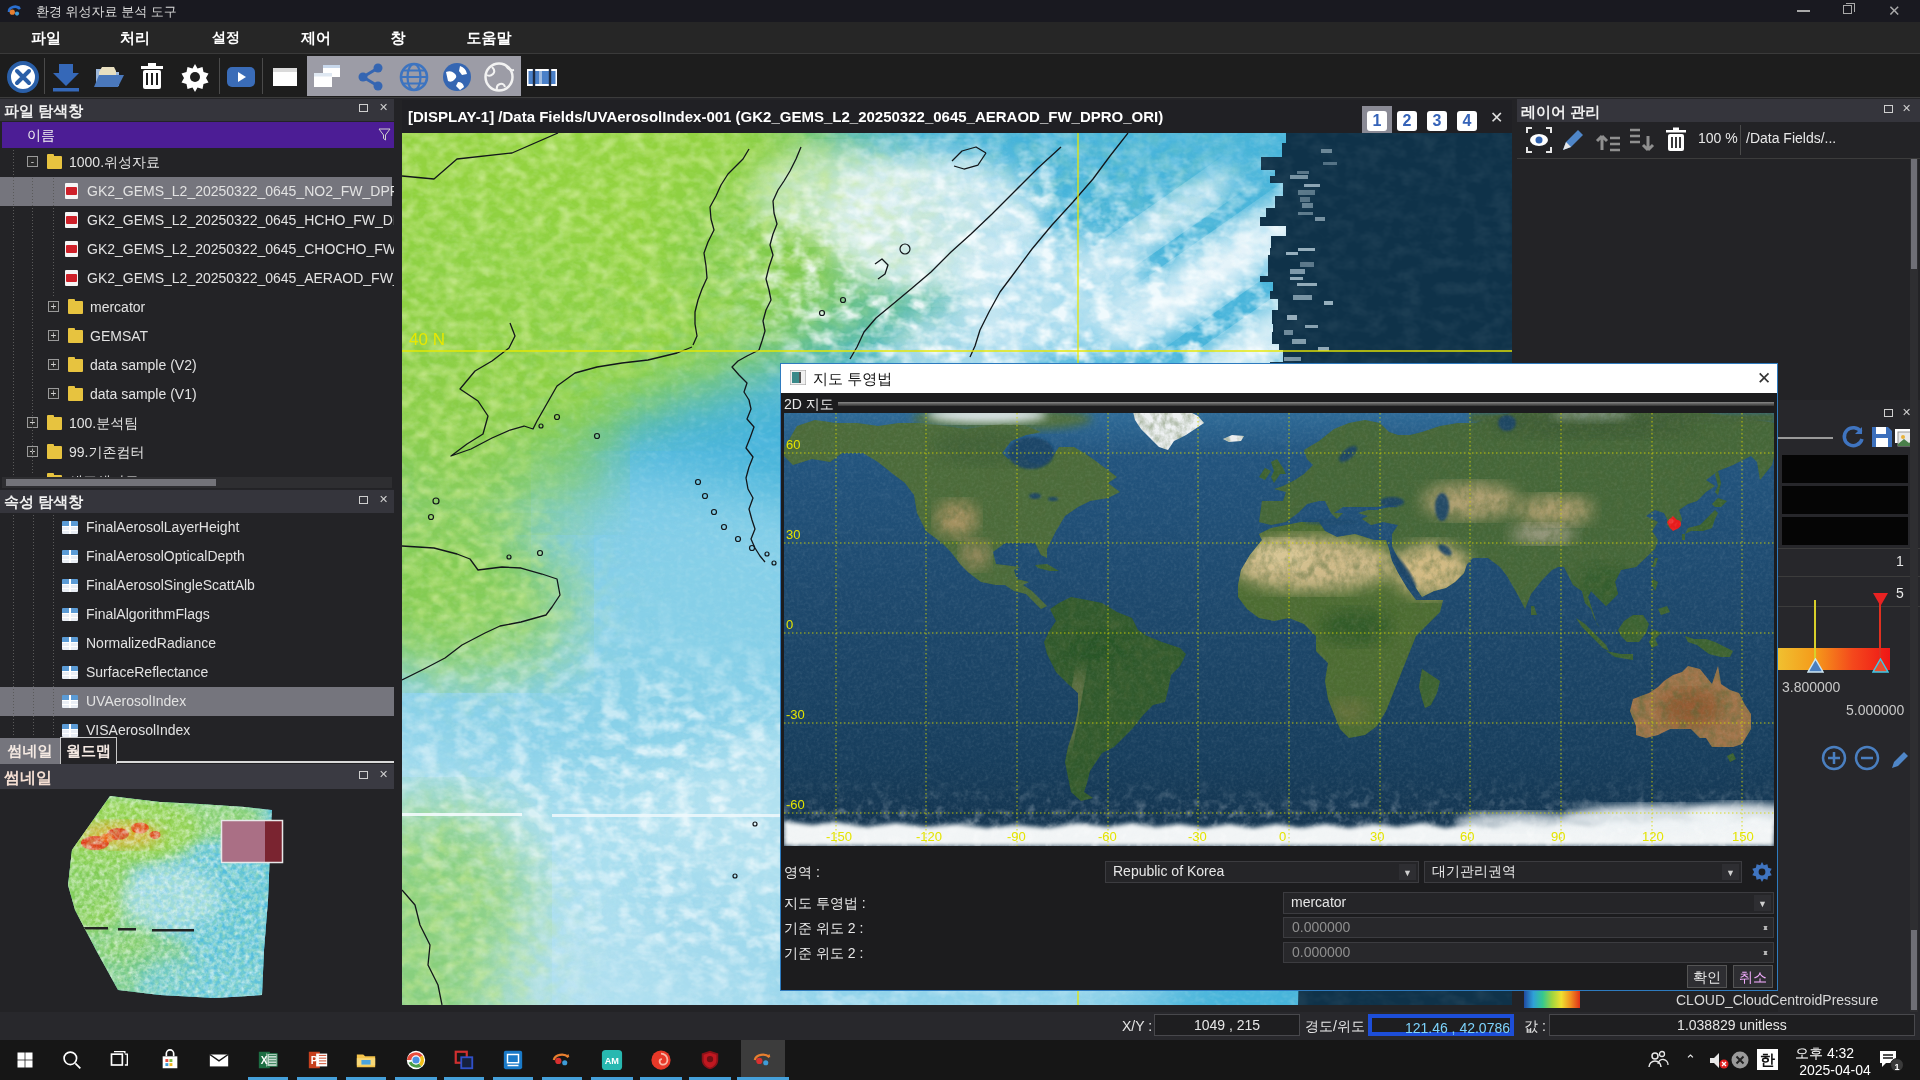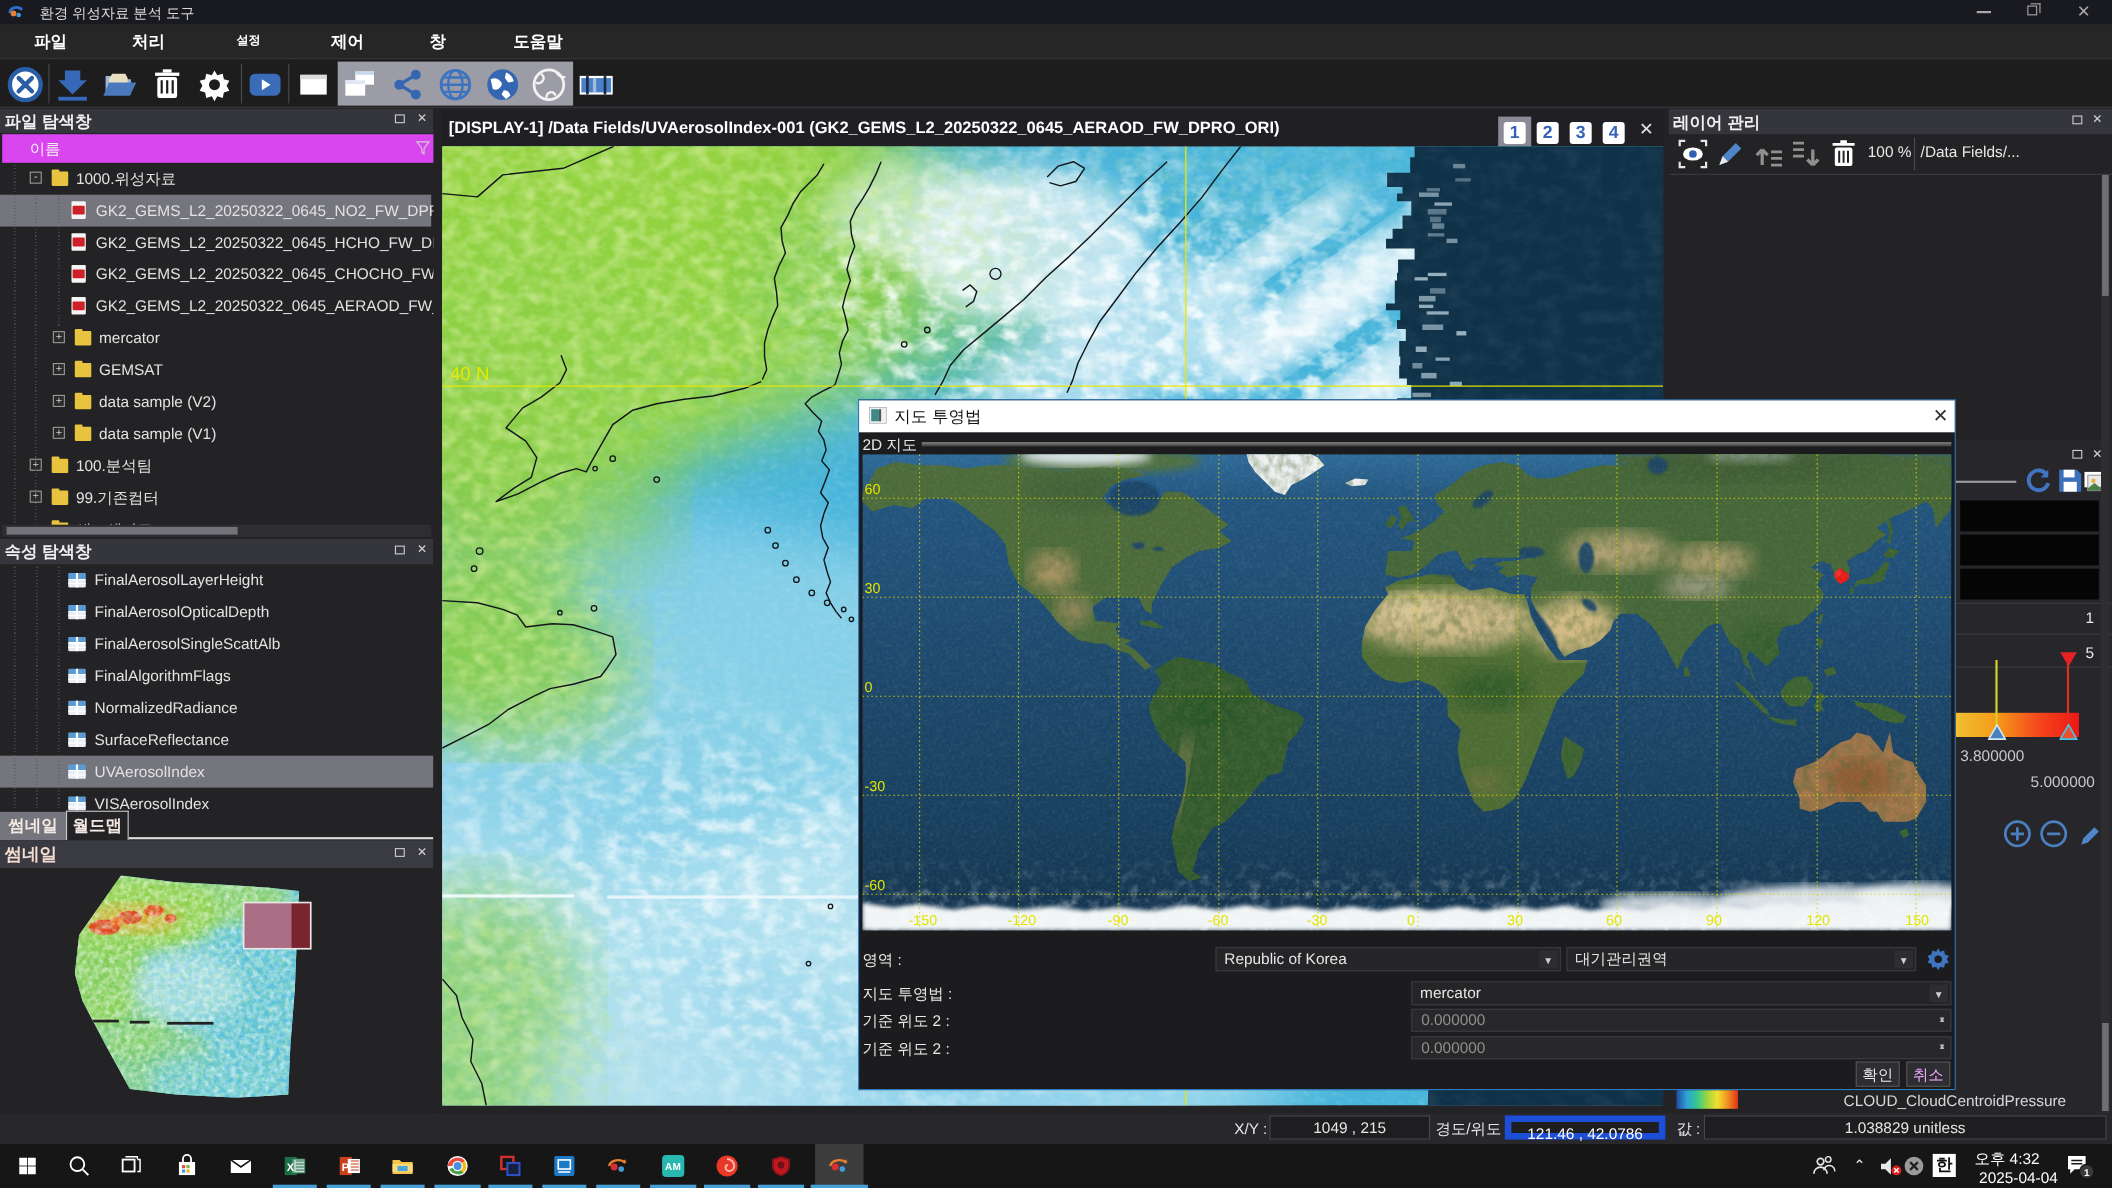--- a/index.html
+++ b/index.html
@@ -25,21 +25,21 @@
     <circle cx="10" cy="10.6" r="2.1" fill="#3f9cd8"></circle>
   </svg>
 <div class="abs" style="left:36px;top:0;height:22px;line-height:23px;font-size:13px;color:#dcdcdc">환경 위성자료 분석 도구</div>
 <div class="abs" style="left:1797px;top:10px;width:13px;height:1.5px;background:#a9a9a9"></div>
 <div class="abs" style="left:1843px;top:5px;width:9px;height:9px;border:1.3px solid #a9a9a9"></div>
 <div class="abs" style="left:1846px;top:3px;width:9px;height:9px;border-top:1.3px solid #a9a9a9;border-right:1.3px solid #a9a9a9"></div>
 <div class="abs" style="left:1888px;top:4px;font-size:15px;color:#a9a9a9;line-height:14px">✕</div>
 <div class="abs" style="left:0;top:22px;width:1920px;height:32px;background:#262626;border-bottom:1px solid #3a3a3a"></div>
 <div class="abs" style="left:46px;top:29px;transform:translateX(-50%);color:#fff;font-weight:bold;font-size:15px">파일</div>
 <div class="abs" style="left:135px;top:29px;transform:translateX(-50%);color:#fff;font-weight:bold;font-size:15px">처리</div>
-<div class="abs" style="left:226px;top:29px;transform:translateX(-50%);color:#fff;font-weight:bold;font-size:11px">설정</div>
+<div class="abs" style="left:226px;top:29px;transform:translateX(-50%);color:#fff;font-weight:bold;font-size:14px">설정</div>
 <div class="abs" style="left:316px;top:29px;transform:translateX(-50%);color:#fff;font-weight:bold;font-size:15px">제어</div>
 <div class="abs" style="left:398px;top:29px;transform:translateX(-50%);color:#fff;font-weight:bold;font-size:15px">창</div>
 <div class="abs" style="left:489px;top:29px;transform:translateX(-50%);color:#fff;font-weight:bold;font-size:15px">도움말</div>
 <div class="abs" style="left:0;top:54px;width:1920px;height:44px;background:#1d1d1d;border-bottom:1px solid #3c3c3c"></div>
 <div class="abs" style="left:307px;top:56px;width:214px;height:40px;background:#9c9ca6"></div>
 <div class="abs" style="left:44px;top:58px;width:1px;height:36px;background:#4a4a4a"></div>
 <div class="abs" style="left:219px;top:58px;width:1px;height:36px;background:#4a4a4a"></div>
 <div class="abs" style="left:262px;top:58px;width:1px;height:36px;background:#4a4a4a"></div>
 <svg class="abs" style="left:6px;top:60px" width="34" height="34" viewBox="0 0 34 34">
     <circle cx="17" cy="17" r="14" fill="#fff"></circle>
@@ -103,21 +103,21 @@
     <rect x="2" y="9" width="30" height="17" fill="#fff"></rect>
     <rect x="3.5" y="11" width="27" height="13" fill="#4a80c8"></rect>
     <rect x="14" y="11" width="3" height="13" fill="#d8e2f0" opacity="0.6"></rect>
     <path d="M9 9 v17 M25 9 v17" stroke="#1d2a40" stroke-width="2.4"></path>
   </svg>
 <div class="abs" style="left:0;top:99px;width:394px;height:390px;background:#232326"></div>
 <div class="abs" style="left:0;top:99px;width:394px;height:22px;background:#35353c"></div>
 <div class="abs" style="left:4px;top:99px;font-weight:bold;font-size:15px;color:#f0f0f0;line-height:23px">파일 탐색창</div>
 <div class="abs" style="left:359px;top:104px;width:9px;height:8px;border:1.2px solid #cfcfcf"></div>
 <div class="abs" style="left:379px;top:101px;font-size:11px;color:#cfcfcf">✕</div>
-<div class="abs" style="left:2px;top:122px;width:396px;height:26px;background:#d946ef;color:#f2f2f2;font-size:14px;line-height:26px"><span style="padding-left:25px">이름</span></div>
+<div class="abs" style="left:2px;top:122px;width:396px;height:26px;background:#4c1d95;color:#f2f2f2;font-size:14px;line-height:26px"><span style="padding-left:25px">이름</span></div>
 <svg class="abs" style="left:378px;top:128px" width="13" height="13" viewBox="0 0 13 13">
     <path d="M1 1 h11 l-4.5 6 v5 l-2 -1.5 v-3.5 Z" fill="none" stroke="#cfcfcf" stroke-width="1"></path>
   </svg>
 <div class="tree-row" style="top:148px;left:0;width:392px">
     <span class="exp" style="position:absolute;left:27px;top:8px">-</span>
     <span style="position:absolute;left:47px;top:0"><span class="fold"></span></span>
     <span style="position:absolute;left:69px;top:0">1000.위성자료</span>
   </div>
 <div class="tree-row" style="top:177px;background:#75757d;left:0;width:392px">
     <span style="position:absolute;left:65px;top:0"><span class="pdfic"></span></span>
@@ -527,21 +527,21 @@
   </svg>
 <div class="abs" style="left:1910px;top:159px;width:8px;height:853px;background:#2e2e31"></div>
 <div class="abs" style="left:1911px;top:159px;width:6px;height:110px;background:#6f6f76"></div>
 <div class="abs" style="left:1911px;top:930px;width:6px;height:80px;background:#6f6f76"></div>
 <div class="abs" style="left:1524px;top:991px;width:56px;height:17px;background:linear-gradient(90deg,#204aa0,#2fa0d8,#35c88f,#9fd53f,#f0e030,#f09020,#e03018)"></div>
 <div class="abs" style="left:1676px;top:992px;font-size:14px;color:#d8d8d8">CLOUD_CloudCentroidPressure</div>
 <div class="abs" style="left:0;top:1012px;width:1920px;height:28px;background:#28282c"></div>
 <div class="abs" style="left:1122px;top:1018px;font-size:14px;color:#e6e6e6">X/Y :</div>
 <div class="abs" style="left:1154px;top:1014px;width:146px;height:22px;background:#1e1e20;border:1px solid #48484c;font-size:14px;color:#e6e6e6;text-align:center;line-height:21px">1049 , 215</div>
 <div class="abs" style="left:1305px;top:1018px;font-size:14px;color:#e6e6e6">경도/위도 :</div>
-<div class="abs" style="left:1368px;top:1014px;width:146px;height:22px;background:#1e1e20;border:6px solid #1d4ed8;font-size:14px;color:#ffffff;text-align:center;line-height:21px">121.46 , 42.0786</div>
+<div class="abs" style="left:1368px;top:1014px;width:146px;height:22px;background:#1e1e20;border:4px solid #1d4ed8;font-size:14px;color:#7dd3fc;text-align:right;line-height:21px">121.46 , 42.0786</div>
 <div class="abs" style="left:1524px;top:1018px;font-size:14px;color:#e6e6e6">값 :</div>
 <div class="abs" style="left:1549px;top:1014px;width:366px;height:22px;background:#1e1e20;border:1px solid #48484c;font-size:14px;color:#e6e6e6;text-align:center;line-height:21px">1.038829 unitless</div>
 <div class="abs" style="left:780px;top:363px;width:998px;height:628px;background:#1c1c1e;border:1.5px solid #2e7bbf"></div>
 <div class="abs" style="left:781px;top:364px;width:996px;height:29px;background:#fff"></div>
 <svg class="abs" style="left:790px;top:370px" width="16" height="15" viewBox="0 0 16 15">
     <rect x="0" y="0" width="16" height="15" fill="#f0f0f0" stroke="#999" stroke-width="1"></rect>
     <rect x="2" y="2" width="7" height="11" fill="#3a8a8a"></rect>
     <rect x="9" y="2" width="2" height="11" fill="#555"></rect>
   </svg>
 <div class="abs" style="left:813px;top:370px;font-size:15px;color:#111">지도 투영법</div>

